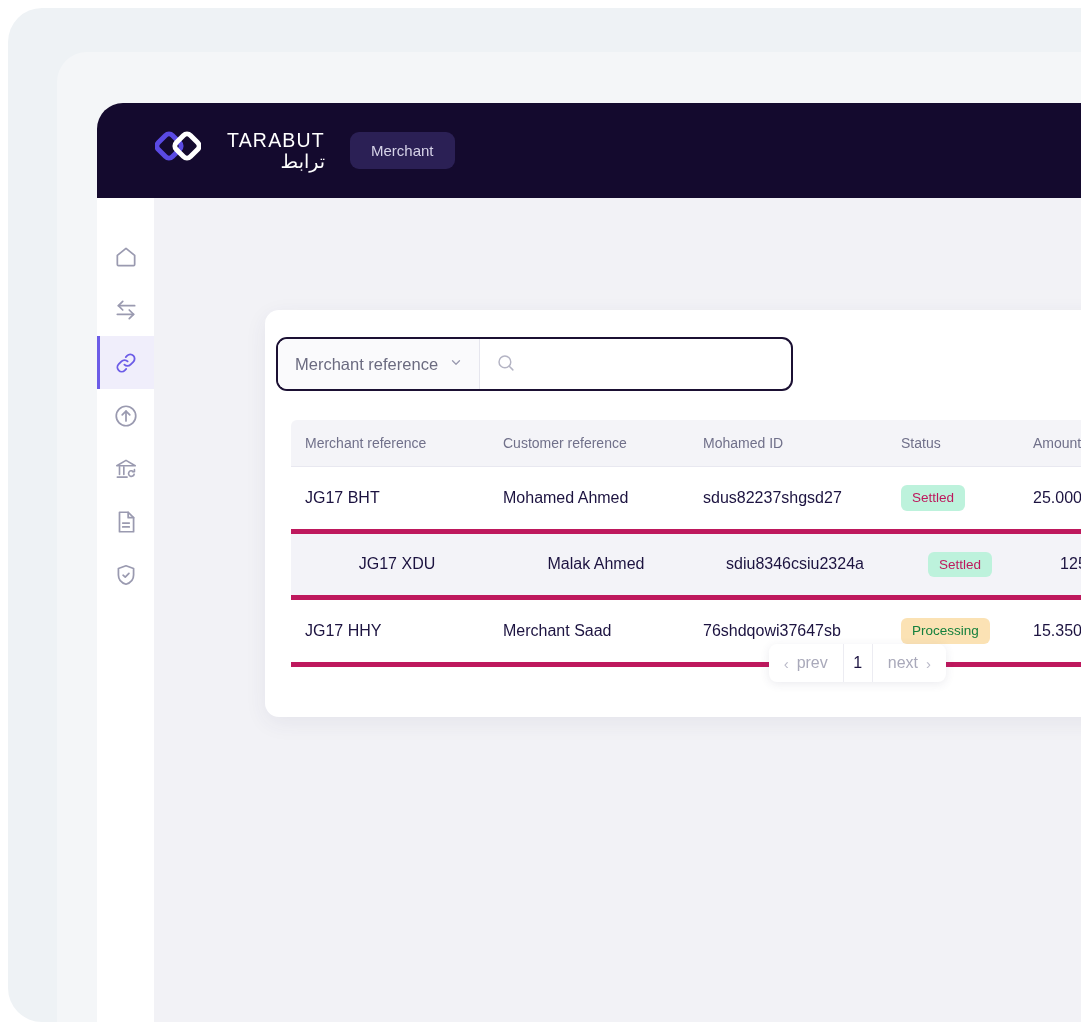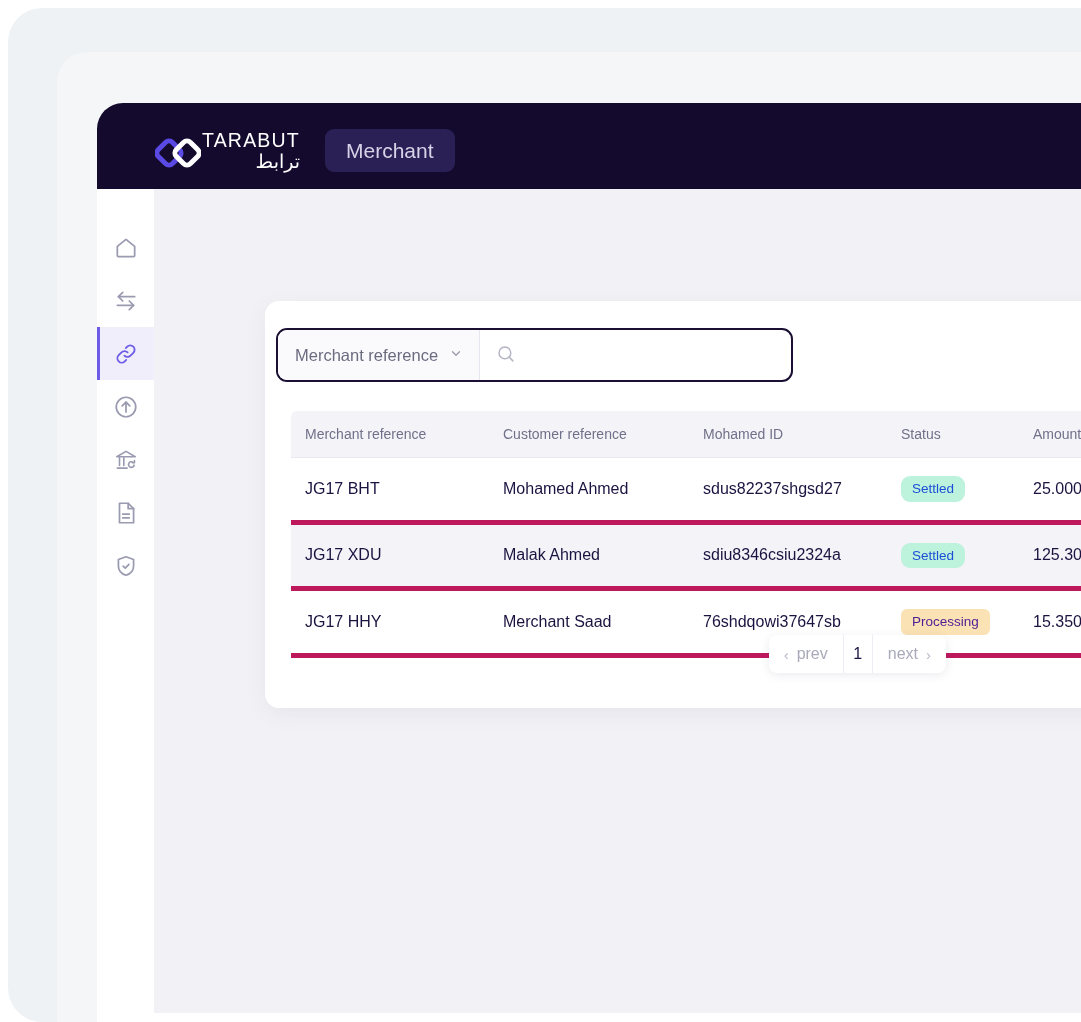--- a/index.html
+++ b/index.html
@@ -56,22 +56,22 @@
     width: 984px;
     height: 95px;
     background: #140a2e;
     display: flex;
     align-items: center;
     padding-left: 58px;
   }
 
   .brand {
     display: flex;
-    align-items: flex-end;
-    gap: 1px;
+    align-items: flex-start;
+    gap: 26px;
   }
   .brand-mark {
     width: 46px;
     height: 34px;
     position: relative;
     flex: none;
   }
   .brand-word {
     display: flex;
     flex-direction: column;
@@ -90,34 +90,34 @@
     letter-spacing: 0.5px;
     text-align: right;
     margin-top: 1px;
     direction: rtl;
   }
 
   .merchant-pill {
     margin-left: 25px;
     background: #2b2055;
     color: #d6d3e8;
-    font-size: 21px;
+    font-size: 15px;
     padding: 11px 21px;
     border-radius: 9px;
     line-height: 1;
     cursor: pointer;
     border: none;
     font-family: inherit;
   }
 
   
   .app-body {
     position: absolute;
     left: 0;
-    top: 86px;
+    top: 95px;
     width: 984px;
     height: 824px;
   }
 
   .sidebar {
     position: absolute;
     left: 0; top: 0;
     width: 57px;
     height: 824px;
     background: #ffffff;
@@ -234,37 +234,37 @@
   }
   thead th:first-child { border-radius: 6px 0 0 0; }
   tbody td {
     font-size: 16px;
     color: #1c1340;
     padding: 18px 0 18px 14px;
     border-bottom: 5px solid #be185d;
     white-space: nowrap;
     overflow: hidden;
   }
-  tbody tr.alt td { background: #f3f3f8; }
+  tbody tr.alt td { background: #f3f3f8; text-align: center; }
 
   col.c-merchant { width: 198px; }
   col.c-customer { width: 200px; }
   col.c-payment  { width: 198px; }
   col.c-status   { width: 132px; }
   col.c-amount   { width: 126px; }
 
   .badge {
     display: inline-block;
     font-size: 13.5px;
     padding: 6px 11px;
     border-radius: 6px;
     line-height: 1;
   }
-  .badge.settled    { background: #bdf2dc; color: #1d4ed8; border-radius: 9px; }
-  .badge.processing { background: #fbe2b4; color: #4c1d95; }
+  .badge.settled    { background: #bdf2dc; color: #be185d; }
+  .badge.processing { background: #fbe2b4; color: #15803d; }
 
   
   .pagination {
     position: absolute;
     right: 199px;
     top: 334px;
     display: flex;
     align-items: stretch;
     height: 38px;
     background: #ffffff;

